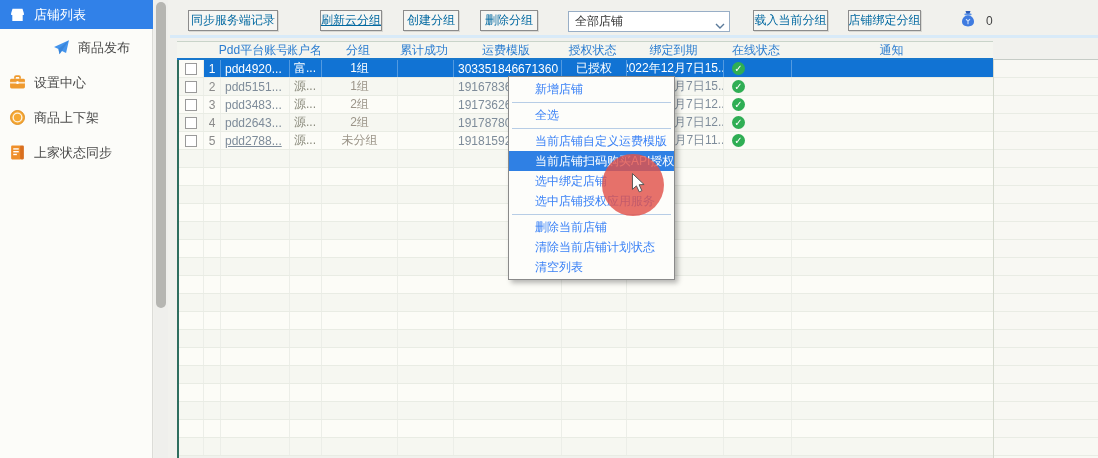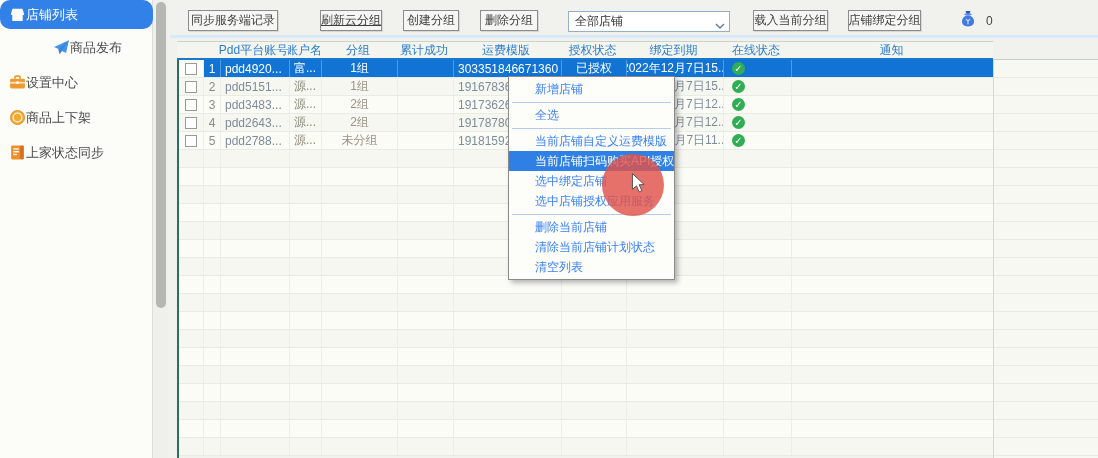--- a/index.html
+++ b/index.html
@@ -5,30 +5,30 @@
   :root{
     --accent-blue:#3181e8; --selected-row:#1173d4; --header-text:#2b7dd0;
     --online-green:#2fae54; --click-ring-red:#e0524b; --highlight-menu:#2f80e4;
   }
   *{box-sizing:border-box;margin:0;padding:0;font-family:"Liberation Sans","DejaVu Sans",sans-serif;}
   html,body{width:1098px;height:458px;overflow:hidden;}
   body{position:relative;background:#f1f1ed;font-size:12px;color:#333;}
 
   
   .sidebar{position:absolute;left:0;top:0;width:153px;height:458px;background:#fcfcf9;border-right:1px solid #dcdcd8;}
-  .side-item{position:absolute;left:0;width:153px;height:35px;display:flex;align-items:center;padding-left:9px;gap:0;color:#4a4a4a;font-size:13px;cursor:default;border-radius:10px;}
+  .side-item{position:absolute;left:0;width:153px;height:35px;display:flex;align-items:center;padding-left:9px;gap:8px;color:#4a4a4a;font-size:13px;cursor:default;}
   .side-item .icn{width:17px;height:17px;display:flex;align-items:center;justify-content:center;flex:none;}
   .side-item.selected{top:0;height:29px;background:var(--accent-blue);color:#fff;}
 
   
   .vscroll{position:absolute;left:154px;top:0;width:14px;height:458px;background:#efefec;}
   .vscroll .thumb{position:absolute;left:2px;top:2px;width:10px;height:306px;background:#b6b6b2;border-radius:5px;}
 
   
-  .tbtn{position:absolute;top:10px;height:21px;background:#f6f6f3;border:1px solid #8c8c8c;box-shadow:1px 1px 0 #d8d8d4;font-size:12px;color:#404040;display:flex;align-items:center;justify-content:center;white-space:nowrap;cursor:default;}
+  .tbtn{position:absolute;top:10px;height:21px;background:#f6f6f3;border:1px solid #8c8c8c;box-shadow:1px 1px 0 #d8d8d4;font-size:12px;color:#0369a1;display:flex;align-items:center;justify-content:center;white-space:nowrap;cursor:default;}
   .toolbar-sep{position:absolute;left:170px;top:35px;width:928px;height:3px;background:#d8eaf8;}
   .combo{position:absolute;left:568px;top:11px;width:162px;height:21px;background:#fff;border:1px solid #98aec6;display:flex;align-items:center;padding-left:6px;color:#333;}
   .combo .arrow{position:absolute;right:4px;top:7px;}
   .coin-wrap{position:absolute;left:960px;top:10px;display:flex;align-items:center;gap:10px;}
   .coin-count{font-size:12px;color:#444;}
 
   
   .thead{position:absolute;left:177px;top:41px;width:816px;height:19px;display:flex;background:#f4f5ef;border-top:1px solid #c9d4c9;border-bottom:2px solid #1878cc;}
   .hcell{flex:none;display:flex;align-items:center;justify-content:center;color:var(--header-text);font-size:12px;white-space:nowrap;overflow:hidden;}
   .thead-right{position:absolute;left:993px;top:41px;width:105px;height:19px;border-bottom:1px solid #c6ccc6;background:#f1f1ed;}
@@ -230,21 +230,21 @@
       <div class="cell left" style="width: 68px;">
         <div class="okcheck" style="margin-left: 4px;">✓</div>
       </div>
       <div class="cell" style="width: 203px;"></div>
     </div>
     <div class="trow">
       <div class="cell" style="width: 25px;">
         <div class="checkbox"></div>
       </div>
       <div class="cell num" style="width: 17px;">5</div>
-      <div class="cell left" style="width: 69px;">pdd2788...</div>
+      <div class="cell left" style="width: 69px; text-decoration: underline;">pdd2788...</div>
       <div class="cell left owner" style="width: 32px;">源...</div>
       <div class="cell group" style="width: 76px;">未分组</div>
       <div class="cell" style="width: 56px;"></div>
       <div class="cell left" style="width: 108px;">19181592</div>
       <div class="cell" style="width: 65px;"></div>
       <div class="cell" style="width: 97px;">2022年12月7日11...</div>
       <div class="cell left" style="width: 68px;">
         <div class="okcheck" style="margin-left: 4px;">✓</div>
       </div>
       <div class="cell" style="width: 203px;"></div>

